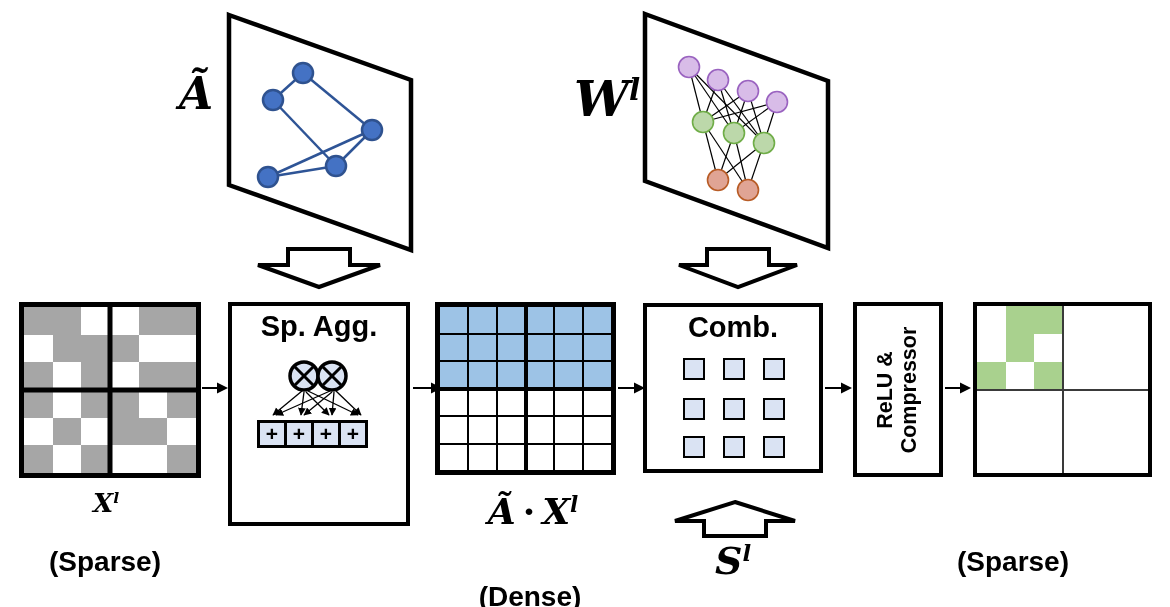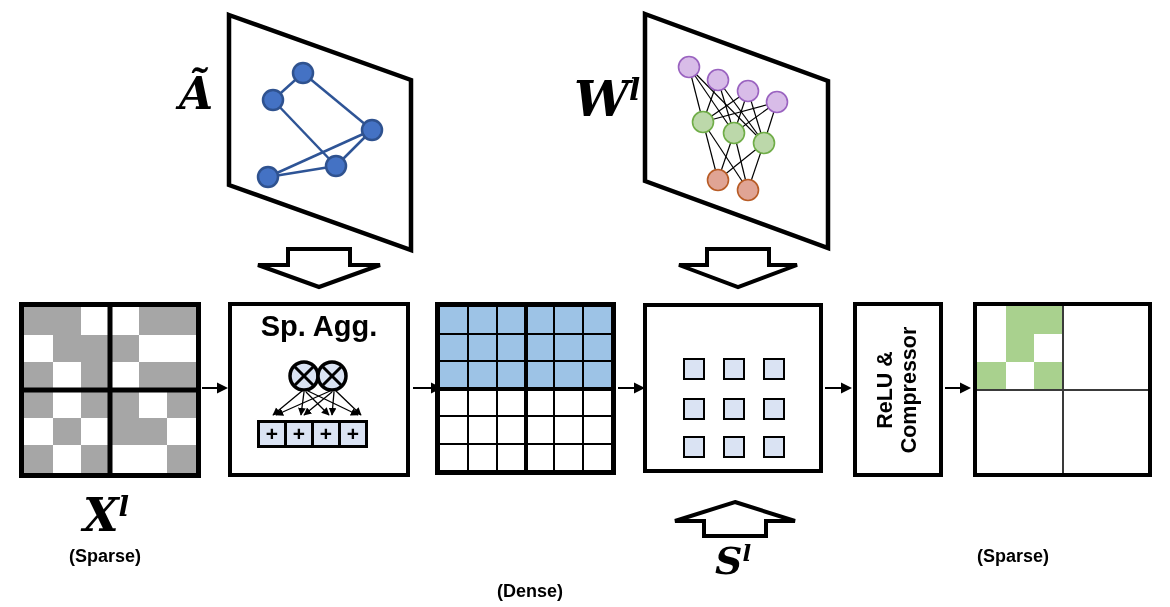--- a/index.html
+++ b/index.html
@@ -19,21 +19,21 @@
   .m-dense{left:435px;top:302px;width:181px;height:173px;border:4px solid #000;}
   .m-out{left:973px;top:302px;width:179px;height:175px;border:4px solid #000;}
   .vdiv,.hdiv{position:absolute;background:#000;z-index:3;}
   .vdiv{left:50%;top:0;bottom:0;transform:translateX(-50%);}
   .hdiv{top:50%;left:0;right:0;transform:translateY(-50%);}
   .m-input .vdiv{width:5px;} .m-input .hdiv{height:5px;}
   .m-dense .vdiv{width:4px;} .m-dense .hdiv{height:4px;}
   .m-out .vdiv{width:2px;background:#3a3a3a;} .m-out .hdiv{height:2px;background:#3a3a3a;}
 
   
-  #spagg{left:228px;top:302px;width:182px;height:175px;}
+  #spagg{left:228px;top:302px;width:182px;height:224px;}
   .boxtitle{position:absolute;left:0;right:0;top:4px;text-align:center;
             font-weight:bold;font-size:29px;color:#000;letter-spacing:0px;}
   .pluscell{position:absolute;width:30px;height:28px;border:3px solid #000;box-sizing:border-box;
             display:flex;align-items:center;justify-content:center;
             font-weight:bold;font-size:21px;color:#000;}
 
   
   #comb{left:643px;top:303px;width:180px;height:170px;}
   .combsq{position:absolute;width:22px;height:22px;border:2.5px solid #000;box-sizing:border-box;}
 
@@ -41,21 +41,21 @@
   #relu{left:853px;top:302px;width:90px;height:175px;}
   .relu-inner{position:absolute;left:50%;top:50%;transform:translate(-50%,-50%) rotate(-90deg);
               font-weight:bold;font-size:21.5px;line-height:1.1;text-align:center;white-space:nowrap;color:#000;}
 
   
   .mathlabel{position:absolute;transform:translateX(-50%);
              font-family:"DejaVu Serif",serif;font-style:italic;font-weight:bold;
              color:#000;white-space:nowrap;}
   .sup{font-size:0.60em;vertical-align:0.55em;}
   .sublabel{position:absolute;transform:translateX(-50%);
-            font-weight:bold;font-size:18px;color:#000;white-space:nowrap;}
+            font-weight:bold;font-size:28px;color:#000;white-space:nowrap;}
   .dotop{font-style:normal;margin:0 7px;}
 </style>
 </head>
 <body>
 
 <div id="canvas">
 
   <svg class="layer" width="1170" height="607" viewBox="0 0 1170 607">
 
     <g>
@@ -247,20 +247,21 @@
       <div class="cell"></div>
       <div class="cell"></div>
       <div class="cell"></div>
       <div class="cell"></div>
       <div class="cell"></div>
       <div class="cell"></div>
       <div class="cell"></div>
     </div>
 
   <div id="comb" class="pbox">
+    <div class="boxtitle">Comb.</div>
   <div class="combsq" style="left: 36px; top: 51px; background: rgb(218, 227, 243);"></div>
       <div class="combsq" style="left: 76px; top: 51px; background: rgb(218, 227, 243);"></div>
       <div class="combsq" style="left: 116px; top: 51px; background: rgb(218, 227, 243);"></div>
       <div class="combsq" style="left: 36px; top: 91px; background: rgb(218, 227, 243);"></div>
       <div class="combsq" style="left: 76px; top: 91px; background: rgb(218, 227, 243);"></div>
       <div class="combsq" style="left: 116px; top: 91px; background: rgb(218, 227, 243);"></div>
       <div class="combsq" style="left: 36px; top: 129px; background: rgb(218, 227, 243);"></div>
       <div class="combsq" style="left: 76px; top: 129px; background: rgb(218, 227, 243);"></div>
       <div class="combsq" style="left: 116px; top: 129px; background: rgb(218, 227, 243);"></div>
     </div>
@@ -313,25 +314,28 @@
       <div class="cell"></div>
     </div>
 
   <div class="mathlabel" style="left:196px;top:68px;font-size:44px;">
     <span>Ã</span>
   </div>
   <div class="mathlabel" style="left:607px;top:70px;font-size:49px;">
     <span>W</span><span class="sup">l</span>
   </div>
 
-  <div class="mathlabel" style="left:106px;top:488px;font-size:46px;">
+  <div class="mathlabel" style="left:106px;top:488px;font-size:26px;">
     <span>X</span><span class="sup">l</span>
   </div>
   <div class="sublabel" style="left:105px;top:546px;">(Sparse)</div>
 
+  <div class="mathlabel" style="left:533px;top:490px;font-size:36px;">
+    <span>Ã</span><span class="dotop">·</span><span>X</span><span class="sup">l</span>
+  </div>
   <div class="sublabel" style="left:530px;top:546px;margin-top:35px;">(Dense)</div>
 
   <div class="mathlabel" style="left:733px;top:538px;font-size:38px;">
     <span>S</span><span class="sup">l</span>
   </div>
 
   <div class="sublabel" style="left:1013px;top:546px;">(Sparse)</div>
 
 </div>
 

